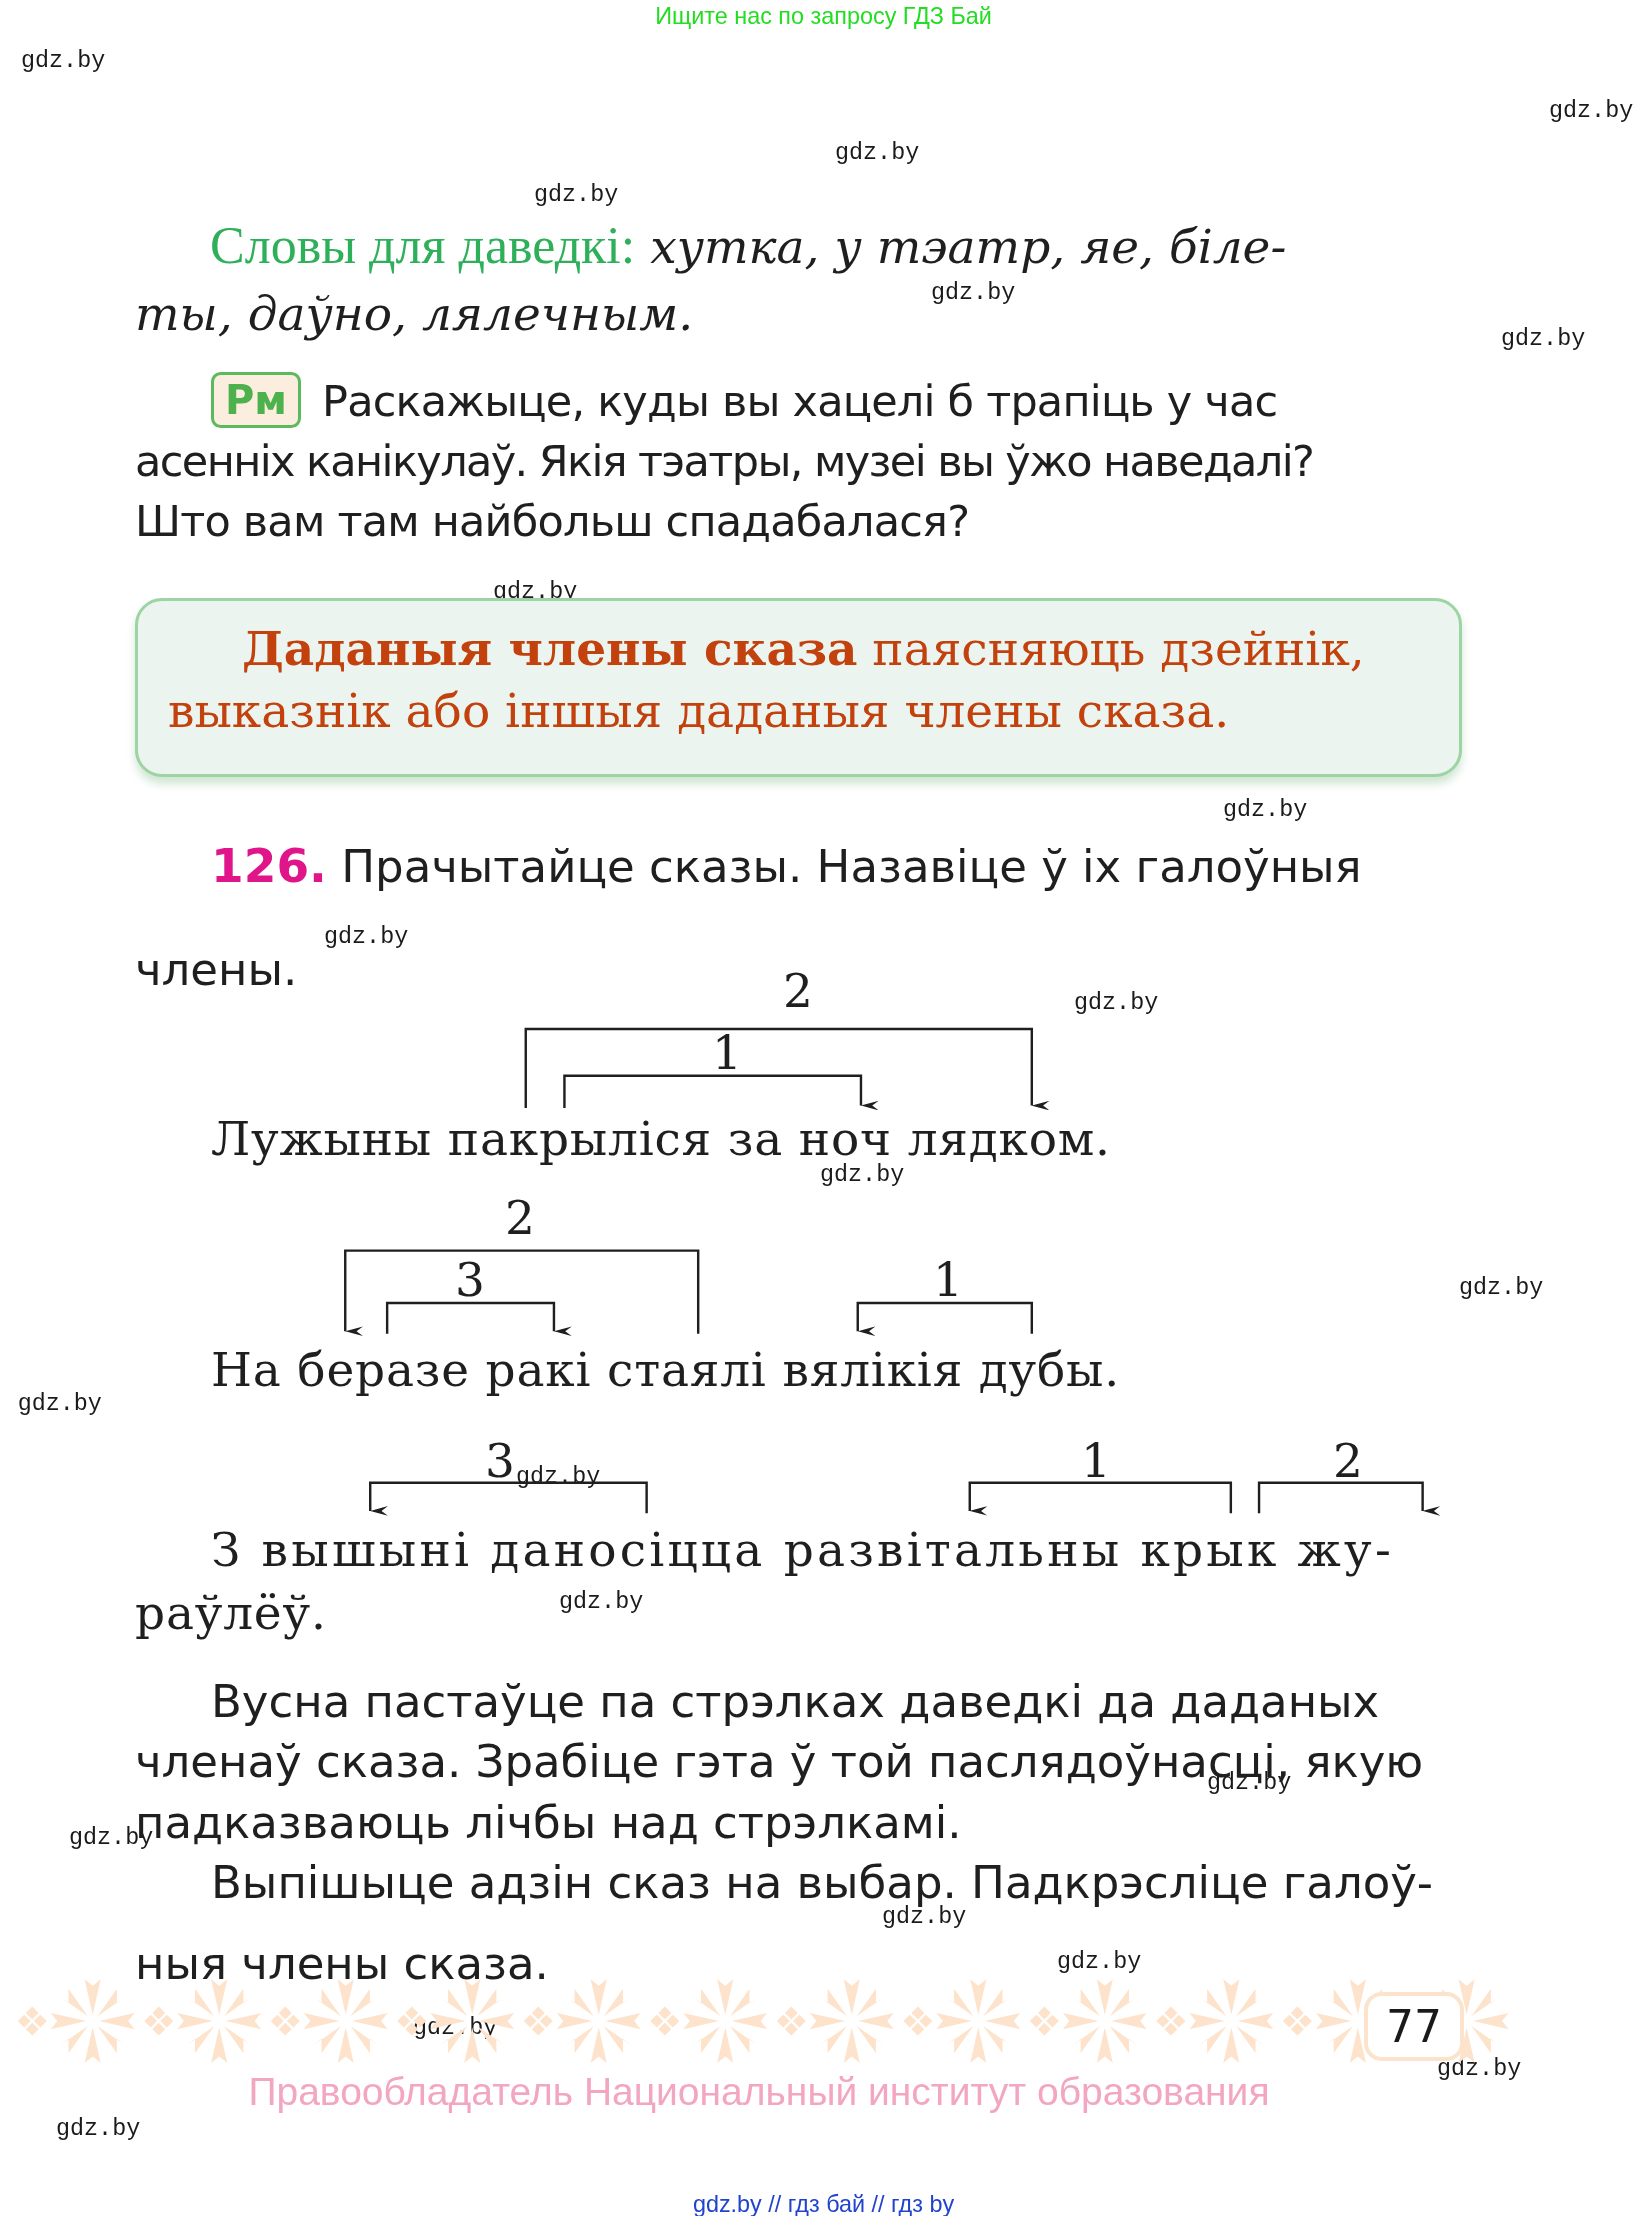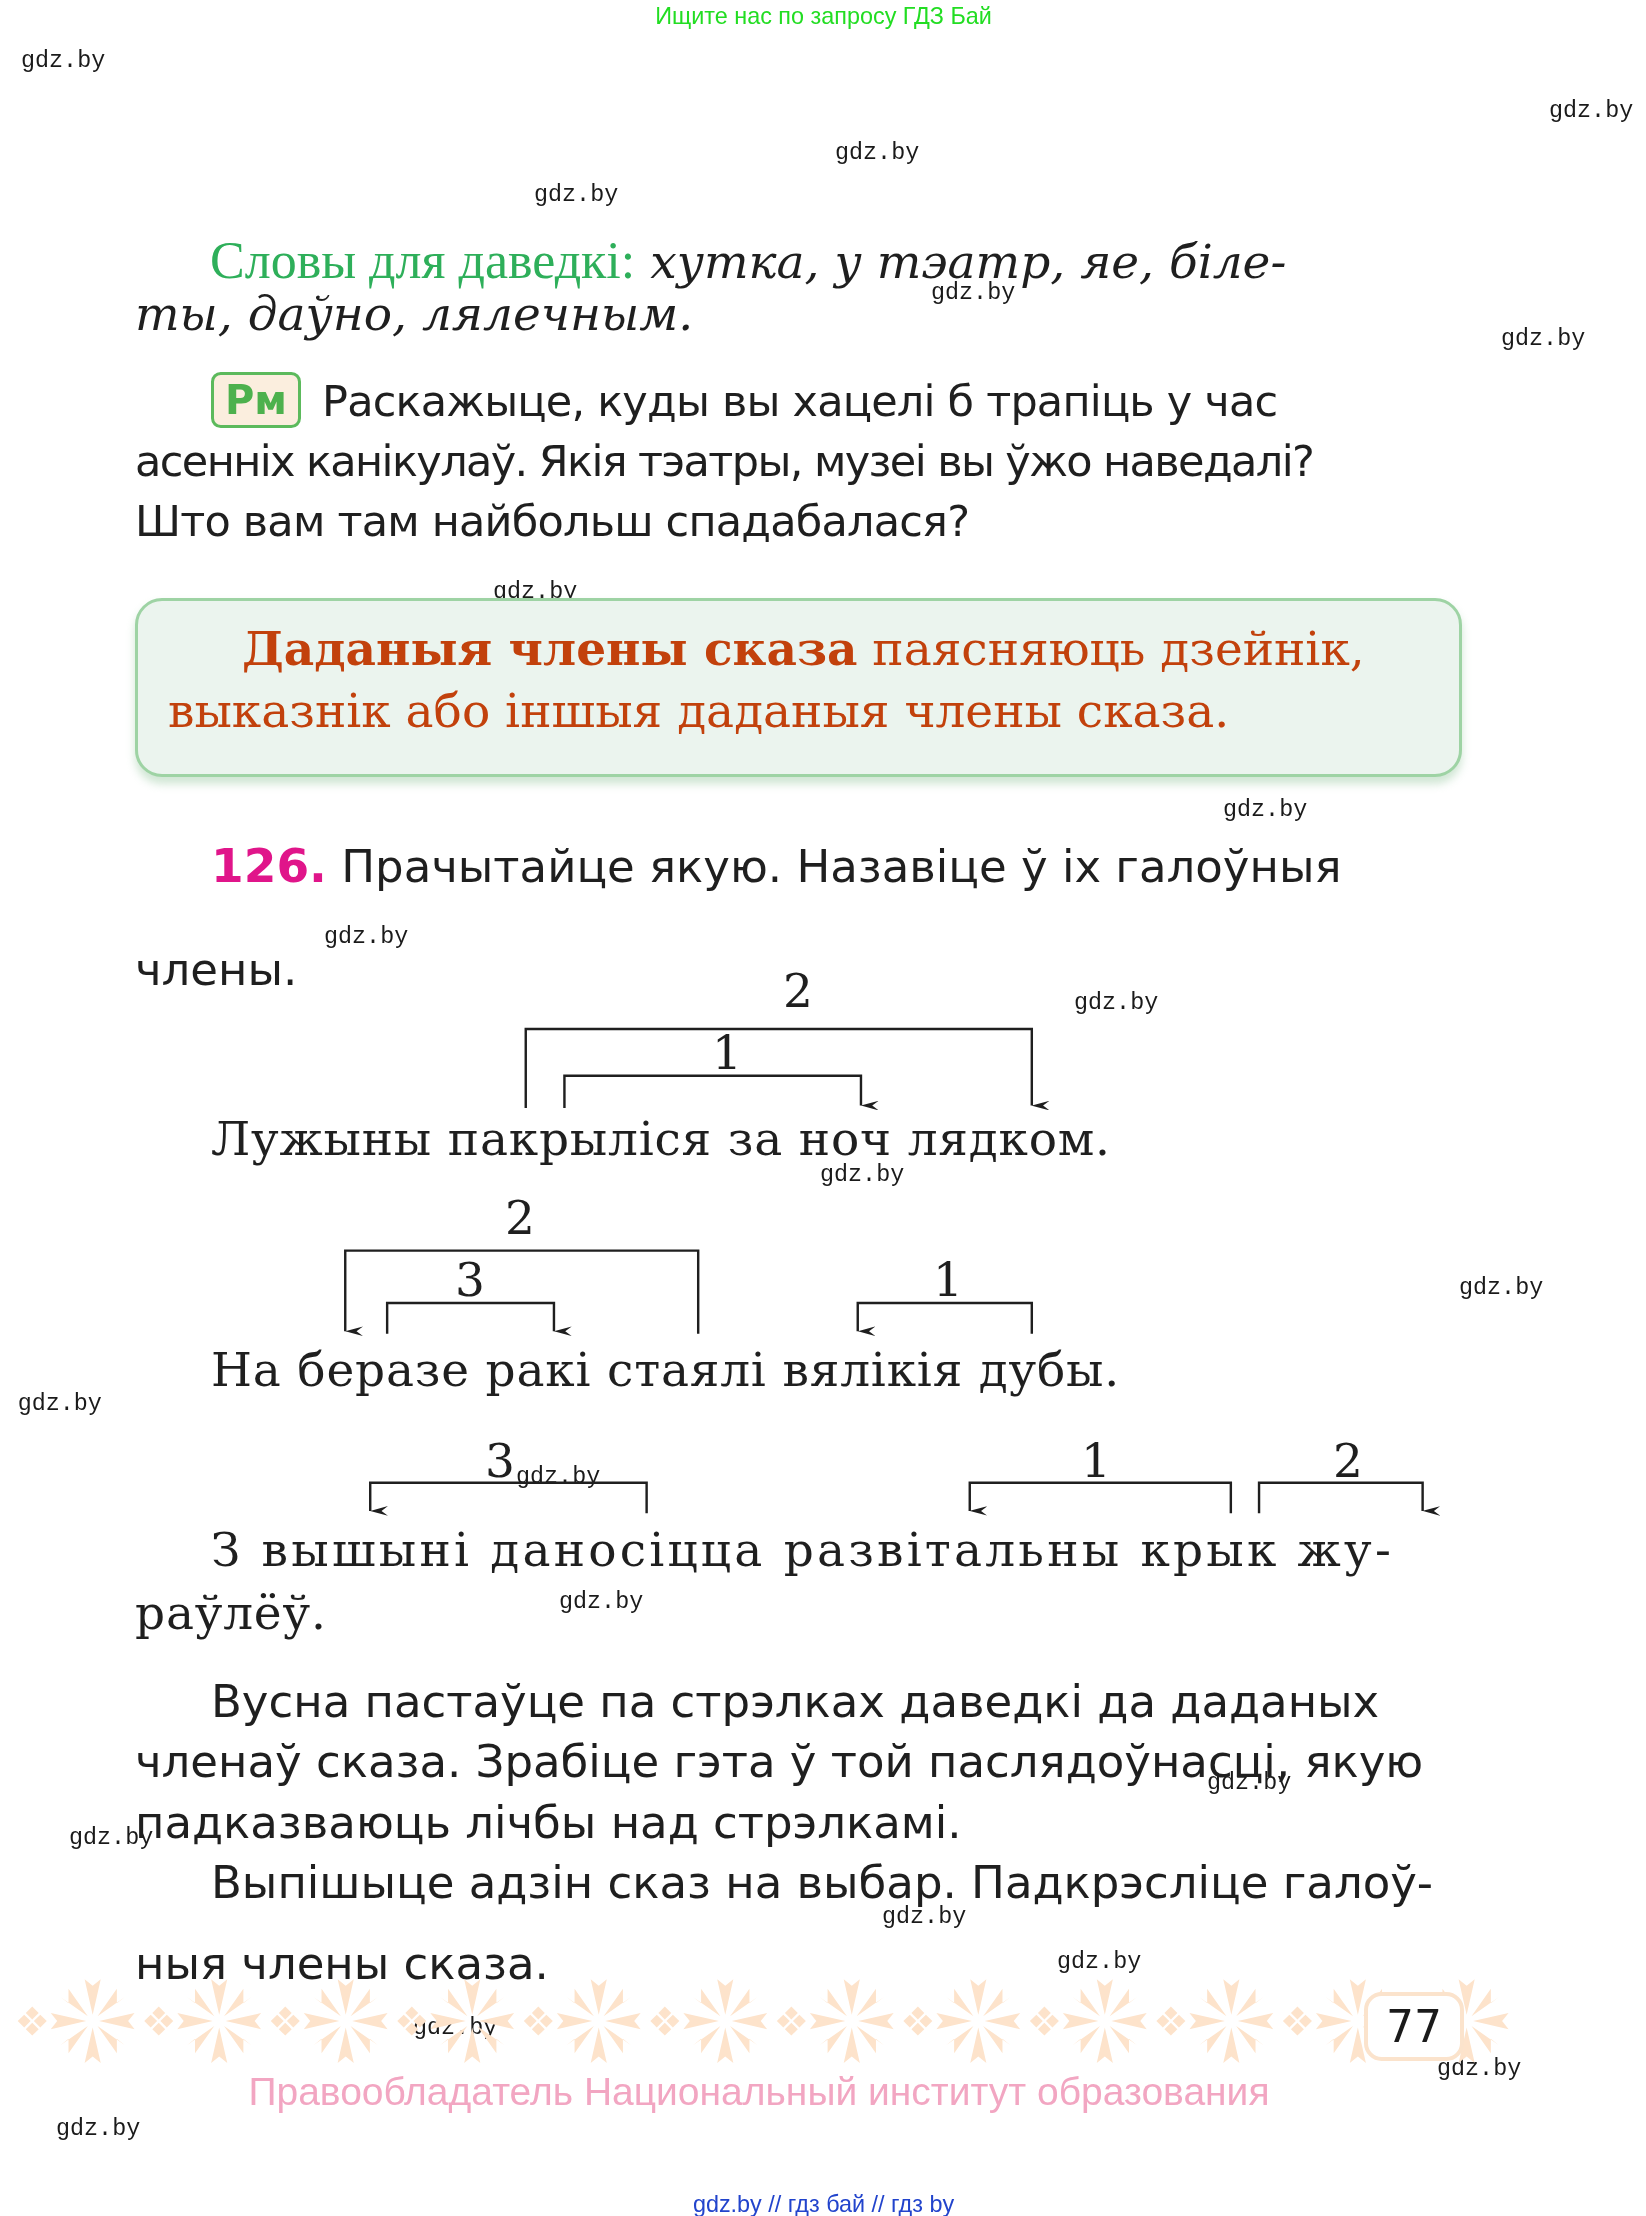--- a/index.html
+++ b/index.html
@@ -1,21 +1,21 @@
 <!DOCTYPE html>
 <html style="font-size:13px"><head>
 <meta charset="utf-8">
 <style>
   html, body { margin:0; padding:0; background:#ffffff; }
   body { width:1647px; height:2216px; position:relative; overflow:hidden; }
   .wm { position:absolute; font-family:Liberation Mono, monospace; font-size:23.4px; color:#1a1a1a; white-space:nowrap; }
   .hdr { position:absolute; left:0; width:1647px; top:3.2px; text-align:center; font-family:"Liberation Sans", sans-serif; font-size:23.4px; color:#22dd22; }
   .line { position:absolute; white-space:nowrap; color:#1f1f1f; }
 
-  .hint { left:210px; top:231px; font-size:48px; }
+  .hint { left:210px; top:216px; font-size:48px; }
   .hint .green { color:#2eaf5a; font-family:"Liberation Serif", serif; font-size:52px; }
   .hint .it { font-family:"DejaVu Serif", serif; font-style:italic; font-size:47px; }
   .hint2 { left:135px; top:286px; }
 
   .rm-badge { position:absolute; left:211px; top:372px; width:90px; height:56px; border:3.2px solid #5cba5c; border-radius:9.7px; background:#fbeede; box-sizing:border-box; text-align:center; font-family:"DejaVu Sans", sans-serif; font-weight:bold; color:#4db14d; font-size:40px; line-height:50px; }
   .rm-text { font-family:"DejaVu Sans", sans-serif; font-size:43px; letter-spacing:-0.8px; }
 
   .rule-box { position:absolute; left:135px; top:598px; width:1327px; height:179px; background:#ebf4ee; border:3.2px solid #9ed3a4; border-radius:27px; box-sizing:border-box; box-shadow: 0 6.4px 8px rgba(150,200,160,0.45); }
   .rule-text { font-family:"DejaVu Serif", serif; font-size:47px; color:#c2410c; }
   .rule-text b { font-weight:bold; }
@@ -77,21 +77,21 @@
 <div class="line rm-text" style="left:135px; top:436px; letter-spacing:-1.6px;">асенніх канікулаў. Якія тэатры, музеі вы ўжо наведалі?</div>
 <div class="line rm-text" style="left:135px; top:496px;">Што вам там найбольш спадабалася?</div>
 
 <div class="rule-box"></div>
 <div class="line rule-text" style="left:242px; top:621px;">
   <b>Даданыя члены сказа</b><span> паясняюць дзейнік,</span>
 </div>
 <div class="line rule-text" style="left:168px; top:683px;">выказнік або іншыя даданыя члены сказа.</div>
 
 <div class="line" style="left:211px; top:838px;">
-  <span class="ex-num">126.</span><span class="ex-text"> Прачытайце якую. Назавіце ў іх галоўныя</span>
+  <span class="ex-num">126.</span><span class="ex-text"> Прачытайце сказы. Назавіце ў іх галоўныя</span>
 </div>
 <div class="line ex-text" style="left:135px; top:899px;margin-top:44px;">члены.</div>
 
 <svg class="arrows" width="1647" height="2216" viewBox="0 0 2043 2750">
   <defs>
     <marker id="ah" markerWidth="12" markerHeight="22" refX="6" refY="22" orient="auto" markerUnits="userSpaceOnUse">
       <path d="M0,0 L6,22 L12,0 L6,8 Z" fill="#1f1f1f"></path>
     </marker>
   </defs>
   <g stroke="#1f1f1f" stroke-width="3" fill="none">

